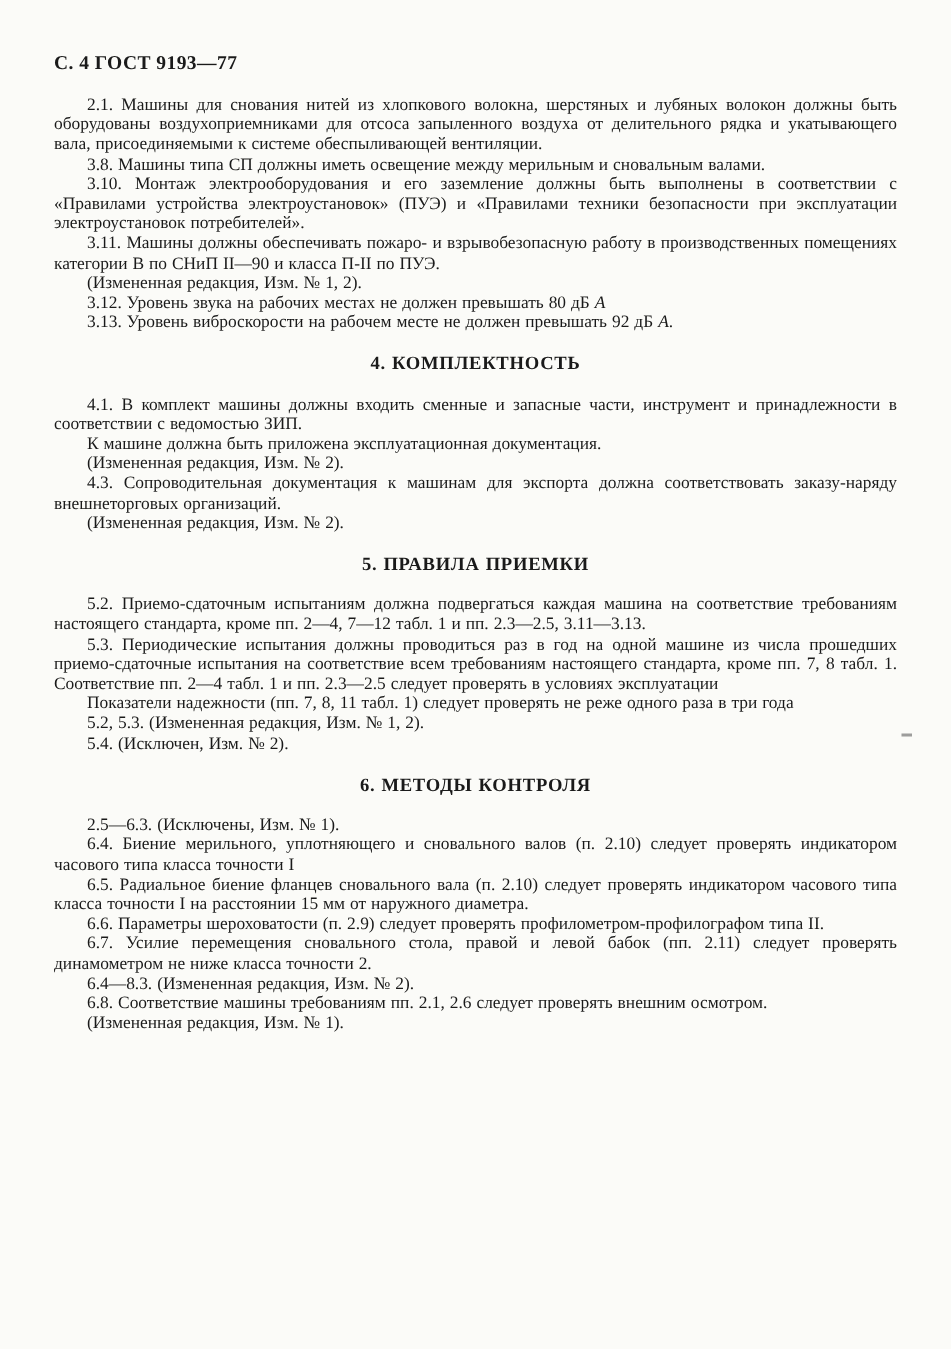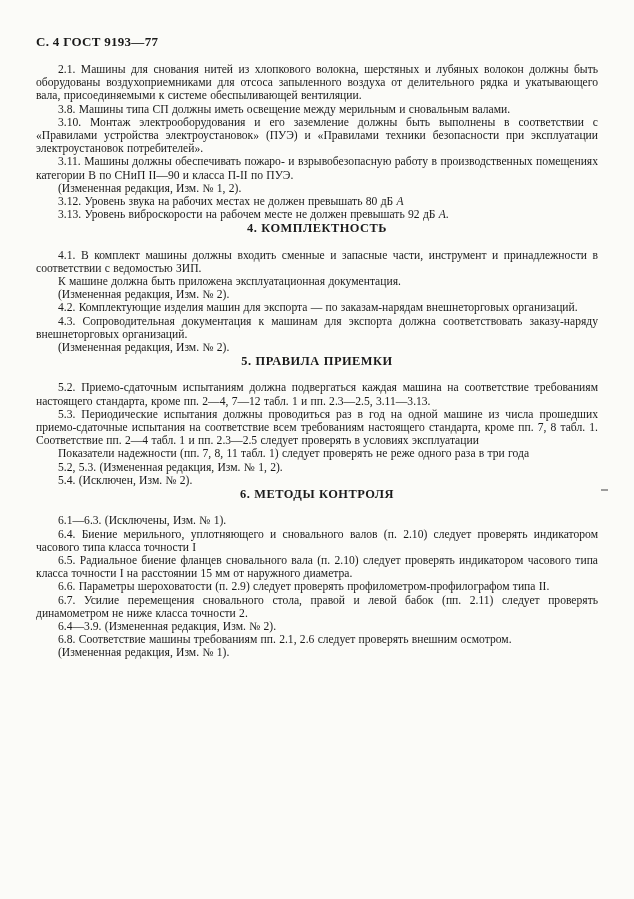--- a/index.html
+++ b/index.html
@@ -38,21 +38,21 @@
     text-align: justify;
     text-indent: 22px;
     word-spacing: 0.4px;
   }
   .heading {
     font-size: 12.4px;
     font-weight: bold;
     text-align: center;
     text-indent: 0;
     letter-spacing: 0.5px;
-    margin: 1px 0 13px 0;
+    margin: 15px 0 13px 0;
   }
   .b { font-weight: normal; }
   .i { font-style: italic; }
   .scan-artifact {
     position: absolute;
     left: 601px;
     top: 489px;
     width: 7px;
     height: 2px;
     background: #6a6a6a;
@@ -70,34 +70,33 @@
       <p class="para"><span class="">3.8. Машины типа СП должны иметь освещение между мерильным и сновальным валами.</span></p>
       <p class="para"><span class="">3.10. Монтаж электрооборудования и его заземление должны быть выполнены в соответствии с «Правилами устройства электроустановок» (ПУЭ) и «Правилами техники безопасности при эксплуатации электроустановок потребителей».</span></p>
       <p class="para"><span class="">3.11. Машины должны обеспечивать пожаро- и взрывобезопасную работу в производственных помещениях категории В по СНиП II—90 и класса П-II по ПУЭ.</span></p>
       <p class="para"><span class="b ">(Измененная редакция, Изм. № 1, 2).</span></p>
       <p class="para"><span class="">3.12. Уровень звука на рабочих местах не должен превышать 80 дБ </span><span class="i">А</span></p>
       <p class="para"><span class="">3.13. Уровень виброскорости на рабочем месте не должен превышать 92 дБ </span><span class="i">А</span><span class="">.</span></p>
       <p class="para heading"><span class="">4. КОМПЛЕКТНОСТЬ</span></p>
       <p class="para"><span class="">4.1. В комплект машины должны входить сменные и запасные части, инструмент и принадлежности в соответствии с ведомостью ЗИП.</span></p>
       <p class="para"><span class="">К машине должна быть приложена эксплуатационная документация.</span></p>
       <p class="para"><span class="b ">(Измененная редакция, Изм. № 2).</span></p>
-      <p class="para"><span class="">4.2. Комплектующие изделия машин для экспорта — по заказам-нарядам внешнеторговых организаций.</span></p>
       <p class="para"><span class="">4.3. Сопроводительная документация к машинам для экспорта должна соответствовать заказу-наряду внешнеторговых организаций.</span></p>
       <p class="para"><span class="b ">(Измененная редакция, Изм. № 2).</span></p>
       <p class="para heading"><span class="">5. ПРАВИЛА ПРИЕМКИ</span></p>
       <p class="para"><span class="">5.2. Приемо-сдаточным испытаниям должна подвергаться каждая машина на соответствие требованиям настоящего стандарта, кроме пп. 2—4, 7—12 табл. 1 и пп. 2.3—2.5, 3.11—3.13.</span></p>
       <p class="para"><span class="">5.3. Периодические испытания должны проводиться раз в год на одной машине из числа прошедших приемо-сдаточные испытания на соответствие всем требованиям настоящего стандарта, кроме пп. 7, 8 табл. 1. Соответствие пп. 2—4 табл. 1 и пп. 2.3—2.5 следует проверять в условиях эксплуатации</span></p>
       <p class="para"><span class="">Показатели надежности (пп. 7, 8, 11 табл. 1) следует проверять не реже одного раза в три года</span></p>
       <p class="para"><span class="">5.2, 5.3. </span><span class="b ">(Измененная редакция, Изм. № 1, 2).</span></p>
       <p class="para"><span class="">5.4. </span><span class="b ">(Исключен, Изм. № 2).</span></p>
       <p class="para heading"><span class="">6. МЕТОДЫ КОНТРОЛЯ</span></p>
-      <p class="para"><span class="">6.1—6.3. </span><span class="b ">(Исключены, Изм. № 1).</span></p>
+      <p class="para"><span class="">2.5—6.3. </span><span class="b ">(Исключены, Изм. № 1).</span></p>
       <p class="para"><span class="">6.4. Биение мерильного, уплотняющего и сновального валов (п. 2.10) следует проверять индикатором часового типа класса точности I</span></p>
       <p class="para"><span class="">6.5. Радиальное биение фланцев сновального вала (п. 2.10) следует проверять индикатором часового типа класса точности I на расстоянии 15 мм от наружного диаметра.</span></p>
       <p class="para"><span class="">6.6. Параметры шероховатости (п. 2.9) следует проверять профилометром-профилографом типа II.</span></p>
       <p class="para"><span class="">6.7. Усилие перемещения сновального стола, правой и левой бабок (пп. 2.11) следует проверять динамометром не ниже класса точности 2.</span></p>
-      <p class="para"><span class="">6.4—3.9. </span><span class="b ">(Измененная редакция, Изм. № 2).</span></p>
+      <p class="para"><span class="">6.4—8.3. </span><span class="b ">(Измененная редакция, Изм. № 2).</span></p>
       <p class="para"><span class="">6.8. Соответствие машины требованиям пп. 2.1, 2.6 следует проверять внешним осмотром.</span></p>
       <p class="para"><span class="b ">(Измененная редакция, Изм. № 1).</span></p>
     </div>
 
   <div class="scan-artifact"></div>
 </div>
 
 </body></html>

